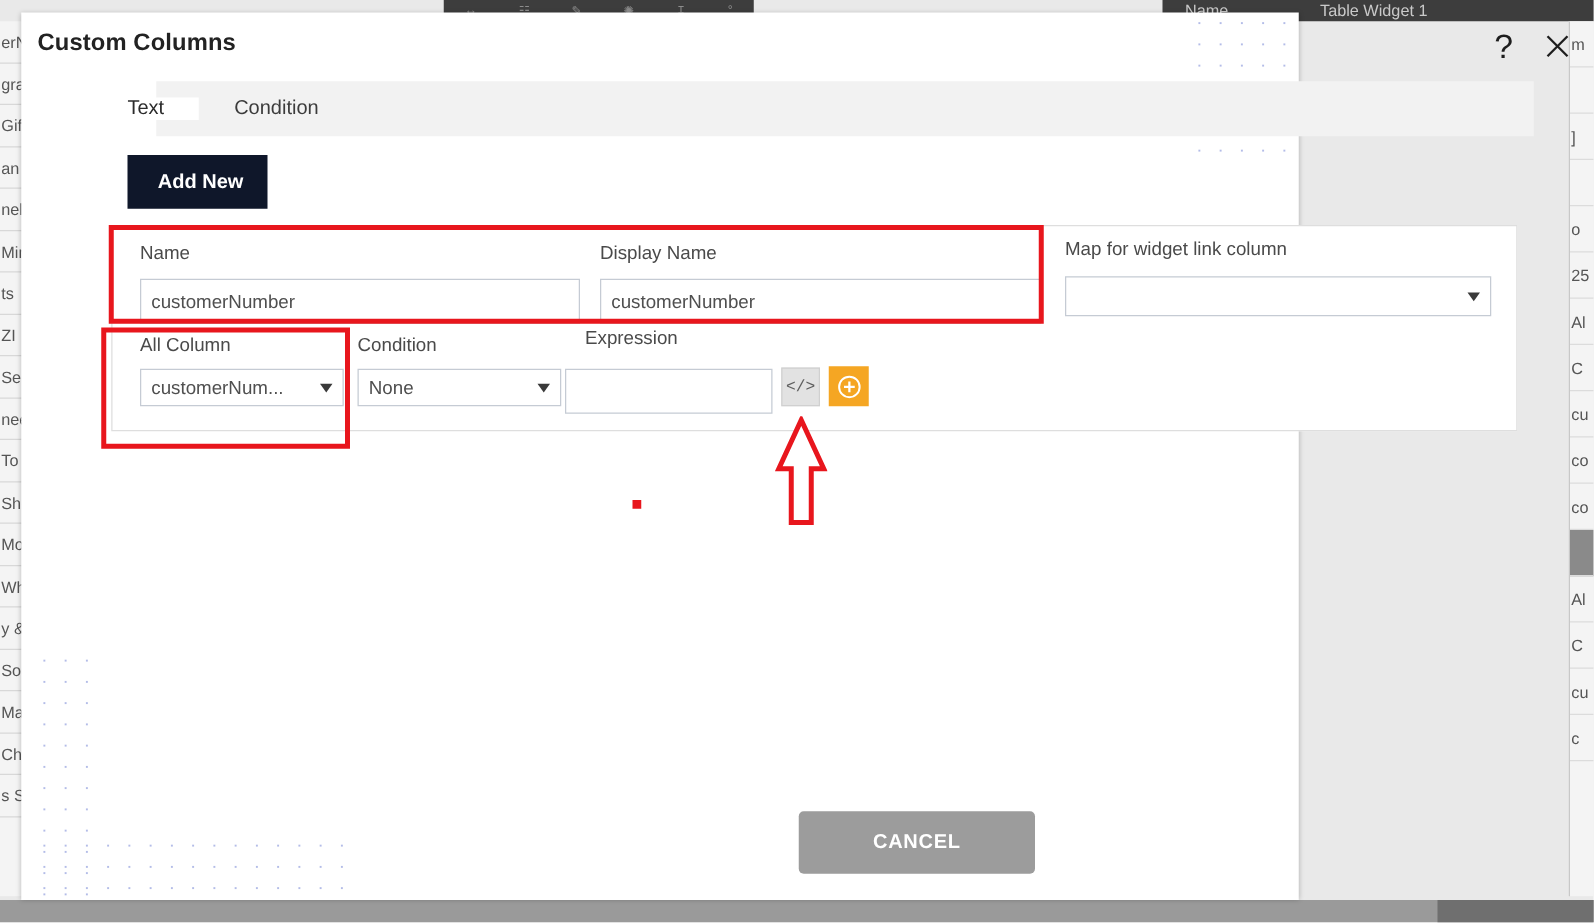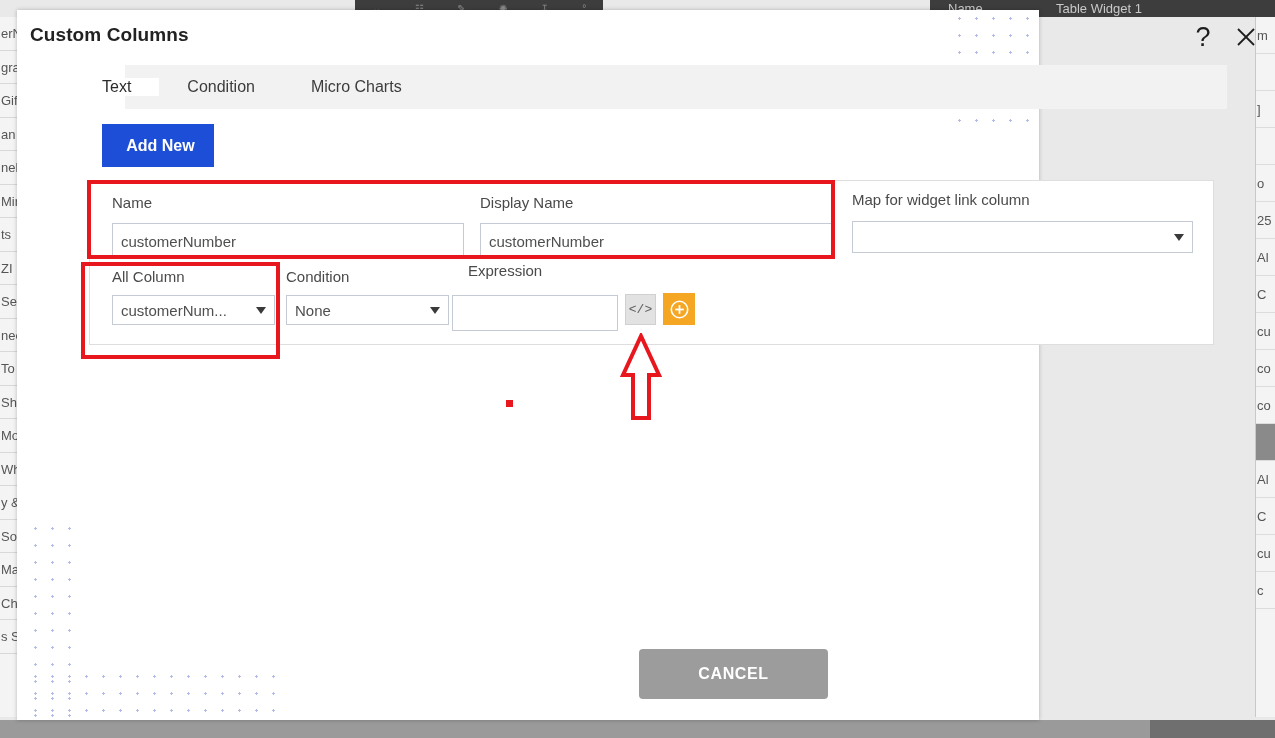--- a/index.html
+++ b/index.html
@@ -144,21 +144,21 @@
     padding: 0 28px;
     font-size: 16px; color: #3c3c3c; cursor: pointer;
     white-space: nowrap;
   }
   .tab.active { background: #ffffff; color: #2b2b2b; }
 
   
   .addnew {
     position: absolute; left: 85px; top: 114px;
     width: 112px; height: 43px;
-    background: #1d4ed8;
+    background: #0f172a;
     color: #ffffff; font-size: 16px; font-weight: bold;
     border: none; cursor: pointer;
     display: flex; align-items: center; justify-content: center; padding-left: 11px;
   }
 
   
   .panel {
     position: absolute; left: 72px; top: 170px;
     width: 1125px; height: 165px;
     border: 1px solid #dedede;
@@ -347,21 +347,20 @@
       <svg width="22" height="22" viewBox="0 0 22 22" aria-hidden="true">
         <line x1="3" y1="3" x2="19" y2="19" stroke="#1d1d1d" stroke-width="1.8"></line>
         <line x1="19" y1="3" x2="3" y2="19" stroke="#1d1d1d" stroke-width="1.8"></line>
       </svg>
     </div>
 
     <div class="tabstrip"></div>
     <div class="tabs">
       <div class="tab active">Text</div>
       <div class="tab">Condition</div>
-      <div class="tab">Micro Charts</div>
     </div>
 
     <button class="addnew">Add New</button>
 
     <div class="panel">
 
       <div class="field-label" id="lbl-name">Name</div>
       <input class="txtbox" id="in-name" type="text" value="customerNumber" style="">
 
       <div class="field-label" id="lbl-dispname">Display Name</div>

